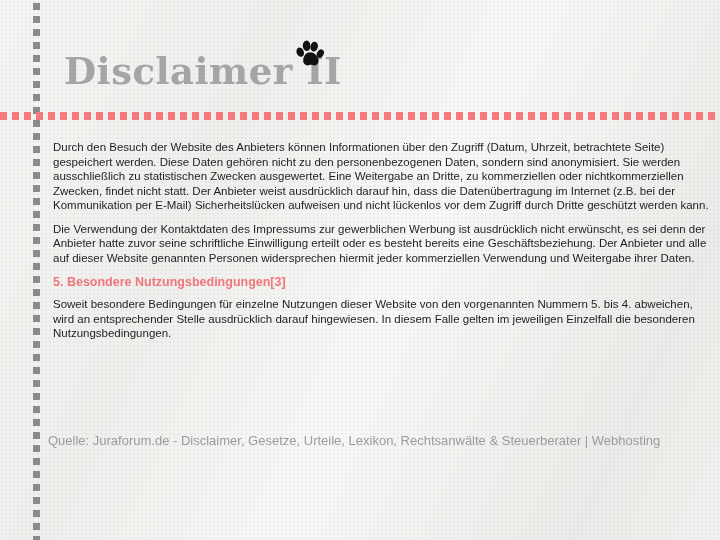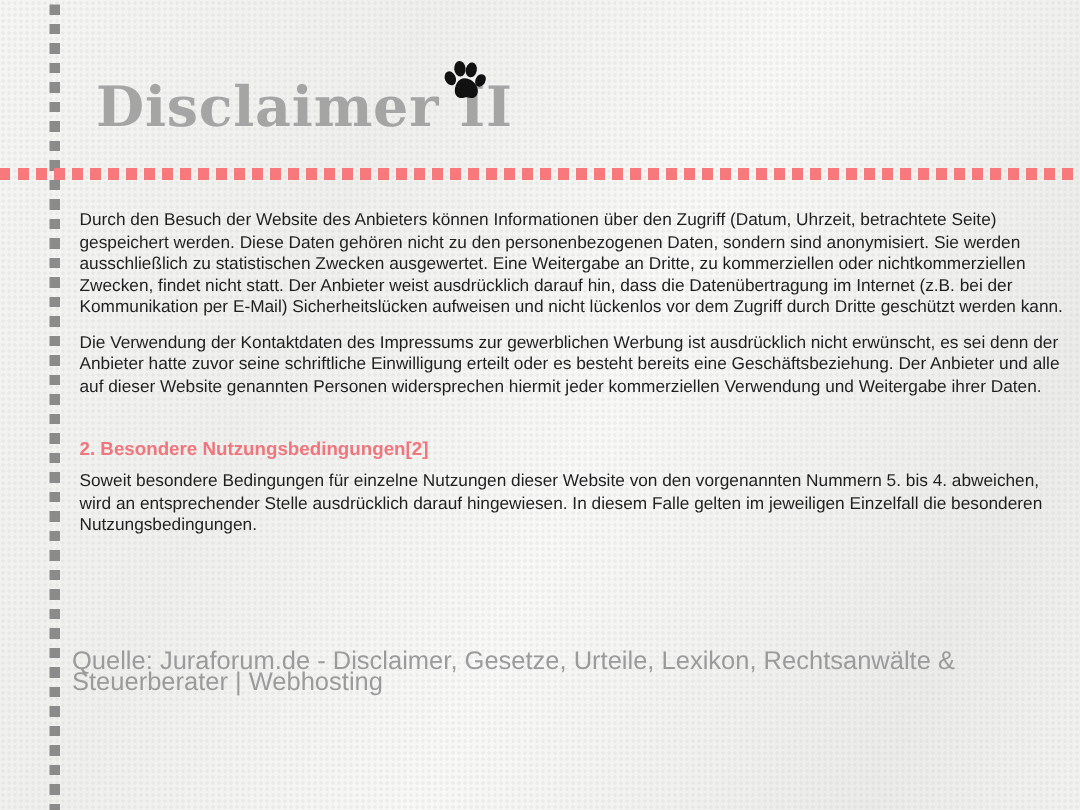--- a/index.html
+++ b/index.html
@@ -69,27 +69,27 @@
     margin: 0 0 8px 0;
     font-size: 12.5px;
     line-height: 14px;
     font-weight: bold;
     color: #ef767c;
   }
   .content p {
     margin: 0 0 9px 0;
   }
   .content p.last-of-section {
-    margin-bottom: 27px;
+    margin-bottom: 10px;
   }
   .footer {
     position: absolute;
     left: 48px;
     top: 434px;
-    font-size: 17px;
+    font-size: 13px;
     line-height: 14px;
     color: #9b9b9b;
   }
 </style>
 </head>
 <body>
 
 <div class="slide">
 
   <div class="v-dots"></div>
@@ -106,19 +106,19 @@
         <path d="M17.6 13.2 c 4.4 0 8.4 3.6 8.9 7.6 c 0.5 3.6 -2.2 6.4 -5.4 5.4 c -1.3 -0.4 -2.4 -0.5 -3.7 -0.1 c -3.2 1.1 -6.3 -1.0 -6.2 -4.6 c 0.1 -4.2 2.8 -8.3 6.4 -8.3 z"></path>
       </g>
     </svg>
   </span>
 
   <div class="h-dashes"></div>
 
   <div class="content">
     <p>Durch den Besuch der Website des Anbieters können Informationen über den Zugriff (Datum, Uhrzeit, betrachtete Seite) gespeichert werden. Diese Daten gehören nicht zu den personenbezogenen Daten, sondern sind anonymisiert. Sie werden ausschließlich zu statistischen Zwecken ausgewertet. Eine Weitergabe an Dritte, zu kommerziellen oder nichtkommerziellen Zwecken, findet nicht statt. Der Anbieter weist ausdrücklich darauf hin, dass die Datenübertragung im Internet (z.B. bei der Kommunikation per E-Mail) Sicherheitslücken aufweisen und nicht lückenlos vor dem Zugriff durch Dritte geschützt werden kann.</p>
     <p class="last-of-section">Die Verwendung der Kontaktdaten des Impressums zur gewerblichen Werbung ist ausdrücklich nicht erwünscht, es sei denn der Anbieter hatte zuvor seine schriftliche Einwilligung erteilt oder es besteht bereits eine Geschäftsbeziehung. Der Anbieter und alle auf dieser Website genannten Personen widersprechen hiermit jeder kommerziellen Verwendung und Weitergabe ihrer Daten.</p>
-    <h2>2. Besondere Nutzungsbedingungen[2]</h2>
+    <h2>5. Besondere Nutzungsbedingungen[3]</h2>
     <p>Soweit besondere Bedingungen für einzelne Nutzungen dieser Website von den vorgenannten Nummern 5. bis 4. abweichen, wird an entsprechender Stelle ausdrücklich darauf hingewiesen. In diesem Falle gelten im jeweiligen Einzelfall die besonderen Nutzungsbedingungen.</p>
   </div>
 
   <div class="footer">Quelle: Juraforum.de - Disclaimer, Gesetze, Urteile, Lexikon, Rechtsanwälte &amp; Steuerberater | Webhosting</div>
 
 </div>
 
 </body></html>

